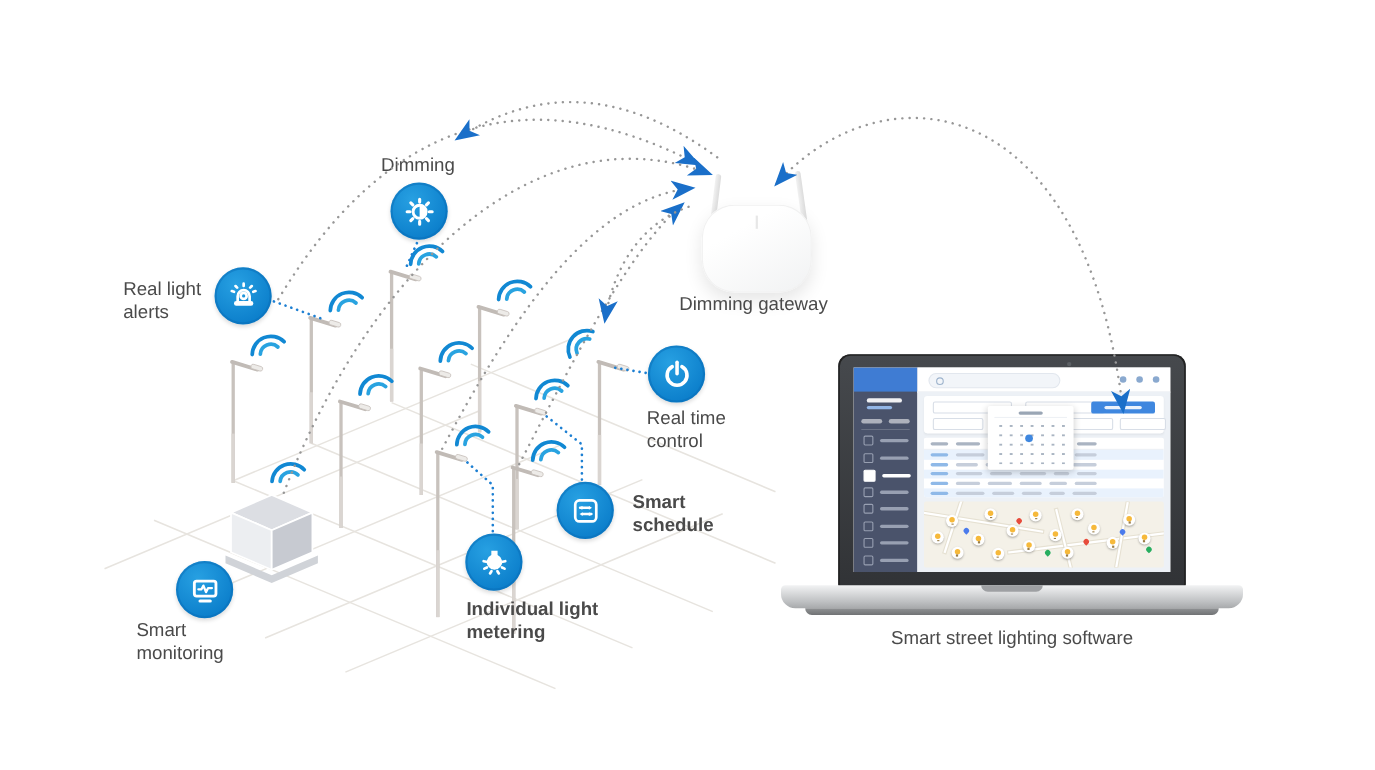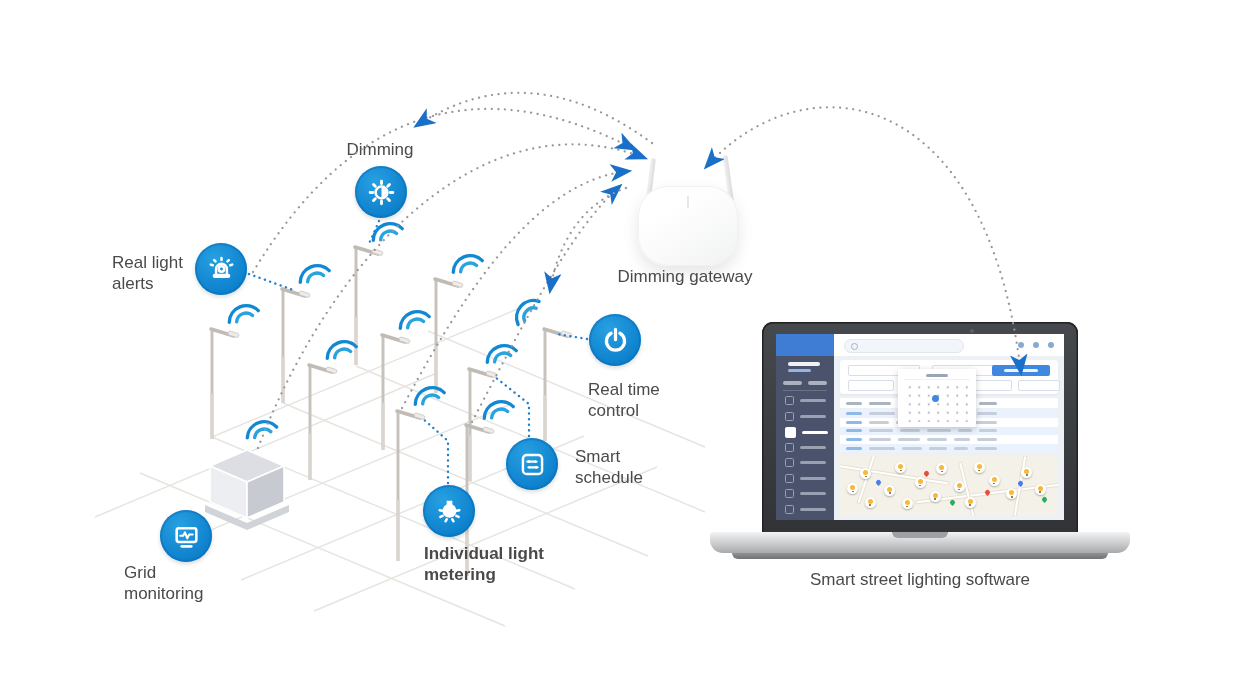--- a/index.html
+++ b/index.html
@@ -435,31 +435,31 @@
     <svg viewBox="0 0 24 24">
       <g fill="none" stroke="#fff" stroke-width="1.9" stroke-linecap="round">
         <path d="M7.8 15.2v-3.4a4.2 4.2 0 0 1 8.4 0v3.4"></path>
         <circle cx="12" cy="11.6" r="2.1"></circle>
         <path d="M12 4.6V3M7.4 5.8 6.3 4.7M16.6 5.8l1.1-1.1M5.2 8.7l-1.5-.5M18.8 8.7l1.5-.5"></path>
       </g>
       <rect x="5.2" y="15.2" width="13.6" height="3.4" rx="1.6" fill="#fff"></rect>
     </svg>
   </div>
 
-  <div class="feature-label" style="left:588px;top:380px;width:80px;">Real time control</div>
+  <div class="feature-label" style="left:588px;top:370px;width:80px;">Real time control</div>
   <div class="feature-icon" style="left:589px;top:314px;">
     <svg viewBox="0 0 24 24">
       <g fill="none" stroke="#fff" stroke-linecap="round" stroke-width="2.5">
         <path d="M8.6 6.4a7 7 0 1 0 6.8 0"></path>
         <path d="M12 3.4v8"></path>
       </g>
     </svg>
   </div>
 
-  <div class="feature-label" style="left:575px;top:447px;width:80px;">Smart schedule</div>
+  <div class="feature-label" style="left:575px;top:447px;width:80px;font-weight:bold;">Smart schedule</div>
   <div class="feature-icon" style="left:506px;top:438px;">
     <svg viewBox="0 0 24 24">
       <g fill="none" stroke="#fff" stroke-linecap="round">
         <rect x="4.6" y="4.6" width="14.8" height="14.8" rx="3" stroke-width="1.9"></rect>
         <path d="M8 9.8h6.4" stroke-width="1.7"></path>
         <path d="M16 14.2H9.6" stroke-width="1.7"></path>
       </g>
       <path d="M14.2 8.5l2.2 1.3-2.2 1.3z" fill="#fff"></path>
       <path d="M9.8 12.9l-2.2 1.3 2.2 1.3z" fill="#fff"></path>
       <circle cx="9.3" cy="9.8" r="1.1" fill="#fff"></circle>
@@ -470,21 +470,21 @@
   <div class="feature-label" style="left:424px;top:544px;width:125px;font-weight:bold;">Individual light metering</div>
   <div class="feature-icon" style="left:423px;top:485px;">
     <svg viewBox="0 0 24 24">
       <path d="M9.8 3.6h4.4v3a5.4 5.4 0 1 1-4.4 0z" fill="#fff"></path>
       <g stroke="#fff" stroke-width="1.9" stroke-linecap="round">
         <path d="M4.4 11l1.9.4M4.9 16.2l1.8-.8M8.9 19.6l1-1.6M15.1 19.6l-1-1.6M19.1 16.2l-1.8-.8M19.6 11l-1.9.4"></path>
       </g>
     </svg>
   </div>
 
-  <div class="feature-label" style="left:124px;top:563px;width:100px;">Grid monitoring</div>
+  <div class="feature-label" style="left:124px;top:563px;width:100px;">Smart monitoring</div>
   <div class="feature-icon" style="left:160px;top:510px;">
     <svg viewBox="0 0 24 24">
       <g fill="none" stroke="#fff" stroke-linecap="round" stroke-linejoin="round">
         <rect x="4.4" y="5.6" width="15.2" height="10.6" rx="1.6" stroke-width="2"></rect>
         <path d="M7.2 11.4h2.2l1.4-2.6 1.8 4.6 1.5-2.9h2.7" stroke-width="1.6"></path>
         <path d="M8.4 19.6h7.2" stroke-width="2.2"></path>
       </g>
     </svg>
   </div>
 

